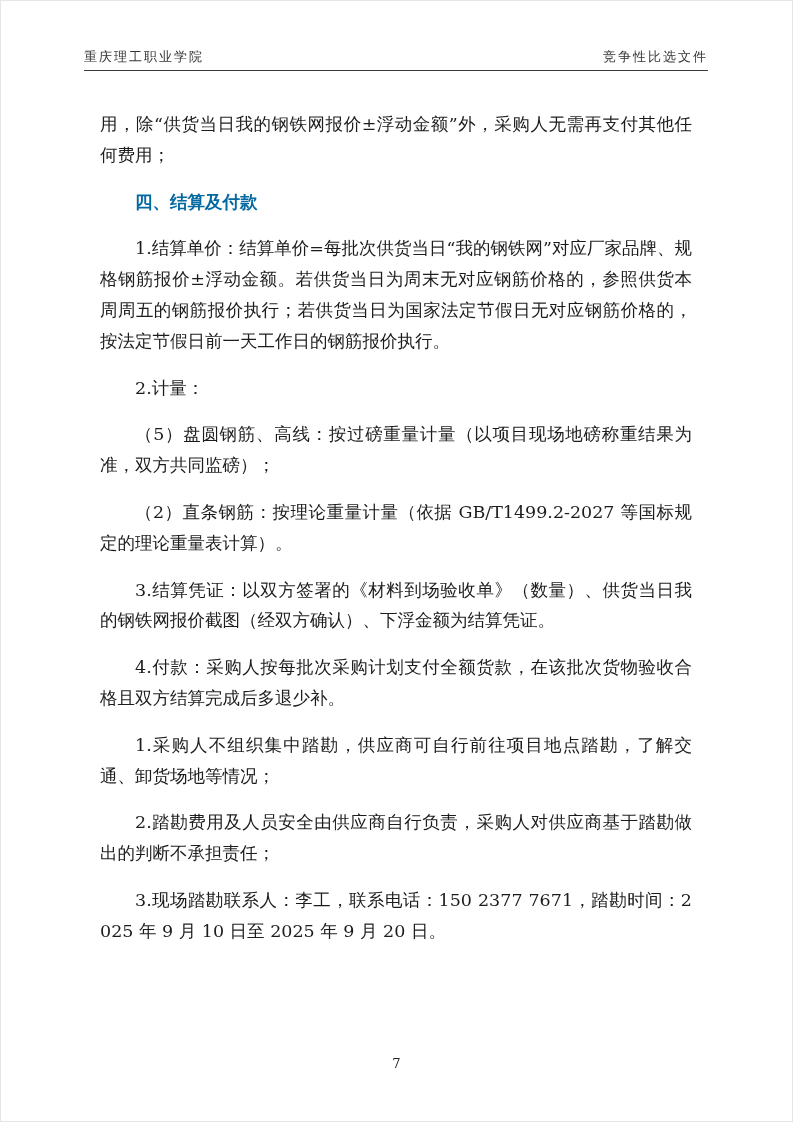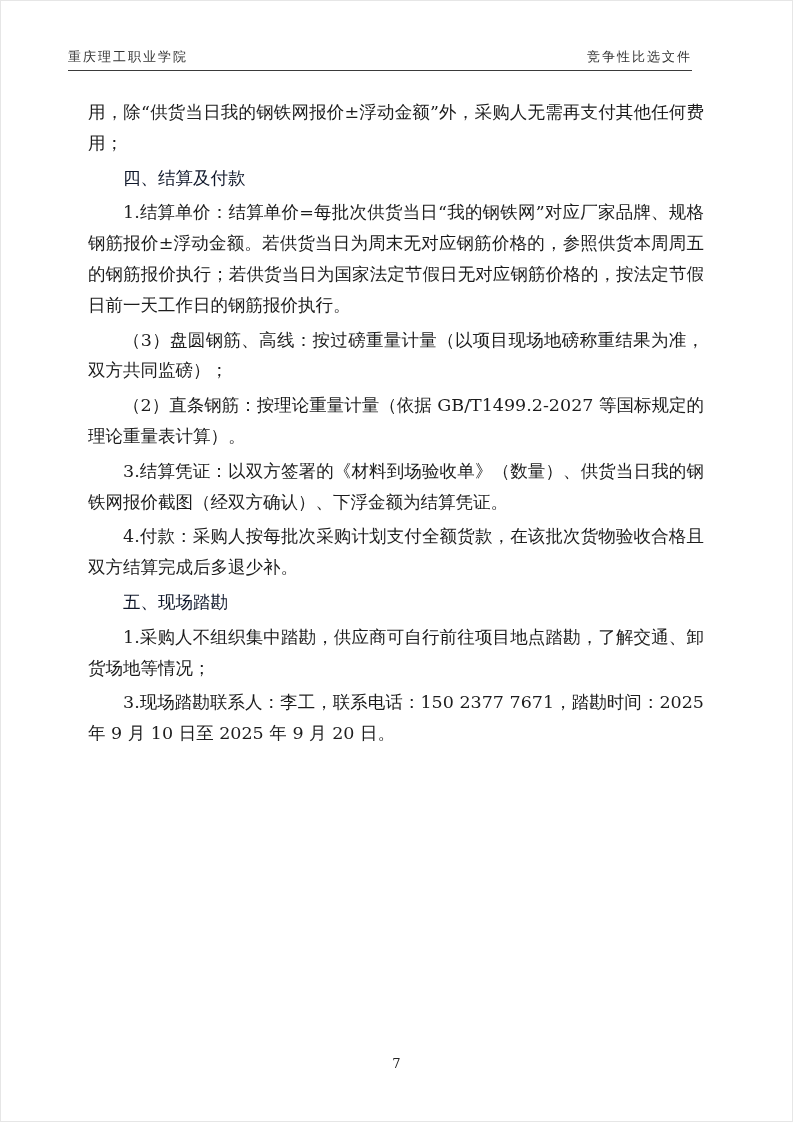--- a/index.html
+++ b/index.html
@@ -13,21 +13,21 @@
     height: 1122px;
     background: #ffffff;
     outline: 1px solid #e6e6e6;
     outline-offset: -1px;
     overflow: hidden;
     font-family: "DejaVu Serif", "Liberation Serif", serif;
     color: #1c1c1c;
   }
   .header {
     position: absolute;
-    left: 68px;
+    left: 84px;
     width: 624px;
     top: 44px;
     height: 27px;
     border-bottom: 1.5px solid #3a3a3a;
     display: flex;
     justify-content: space-between;
     align-items: flex-end;
     padding-bottom: 4px;
     box-sizing: border-box;
     font-size: 13px;
@@ -39,31 +39,31 @@
     left: 84px;
     top: 93px;
     width: 624px;
     font-size: 17.5px;
     line-height: 30.8px;
     text-align: justify;
     text-justify: inter-ideograph;
     word-break: break-all;
   }
   .content p {
-    margin: 4px;
+    margin: 16px;
     padding: 0;
     text-indent: 2em;
   }
   .content p.cont {
     text-indent: 0;
   }
   .content p.h {
     font-family: "DejaVu Sans", "Liberation Sans", sans-serif;
-    font-weight: normal;
-    color: #0f172a;
+    font-weight: bold;
+    color: #0369a1;
   }
   .footer {
     position: absolute;
     left: 0;
     width: 793px;
     top: 1056px;
     text-align: center;
     font-size: 13px;
     color: #222222;
   }
@@ -75,26 +75,27 @@
 
   <div class="header">
     <span>重庆理工职业学院</span>
     <span>竞争性比选文件</span>
   </div>
 
   <div class="content">
     <p class="cont">用，除“供货当日我的钢铁网报价±浮动金额”外，采购人无需再支付其他任何费用；</p>
     <p class="h">四、结算及付款</p>
     <p>1.结算单价：结算单价=每批次供货当日“我的钢铁网”对应厂家品牌、规格钢筋报价±浮动金额。若供货当日为周末无对应钢筋价格的，参照供货本周周五的钢筋报价执行；若供货当日为国家法定节假日无对应钢筋价格的，按法定节假日前一天工作日的钢筋报价执行。</p>
-    <p>（3）盘圆钢筋、高线：按过磅重量计量（以项目现场地磅称重结果为准，双方共同监磅）；</p>
+    <p>2.计量：</p>
+    <p>（5）盘圆钢筋、高线：按过磅重量计量（以项目现场地磅称重结果为准，双方共同监磅）；</p>
     <p>（2）直条钢筋：按理论重量计量（依据 GB/T1499.2-2027 等国标规定的理论重量表计算）。</p>
     <p>3.结算凭证：以双方签署的《材料到场验收单》（数量）、供货当日我的钢铁网报价截图（经双方确认）、下浮金额为结算凭证。</p>
     <p>4.付款：采购人按每批次采购计划支付全额货款，在该批次货物验收合格且双方结算完成后多退少补。</p>
-    <p class="h">五、现场踏勘</p>
     <p>1.采购人不组织集中踏勘，供应商可自行前往项目地点踏勘，了解交通、卸货场地等情况；</p>
+    <p>2.踏勘费用及人员安全由供应商自行负责，采购人对供应商基于踏勘做出的判断不承担责任；</p>
     <p>3.现场踏勘联系人：李工，联系电话：150 2377 7671，踏勘时间：2025 年 9 月 10 日至 2025 年 9 月 20 日。</p>
   </div>
 
   <div class="footer">
     <span>7</span>
   </div>
 
 </div>
 
 </body></html>

